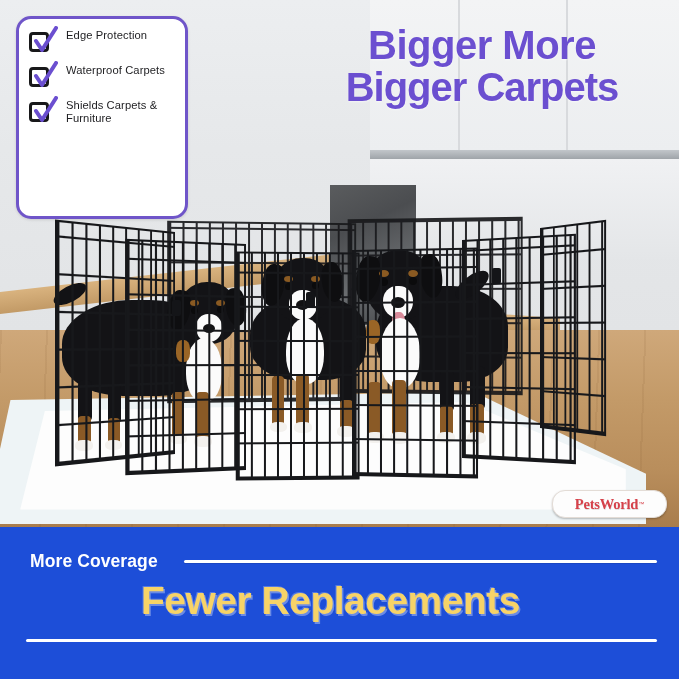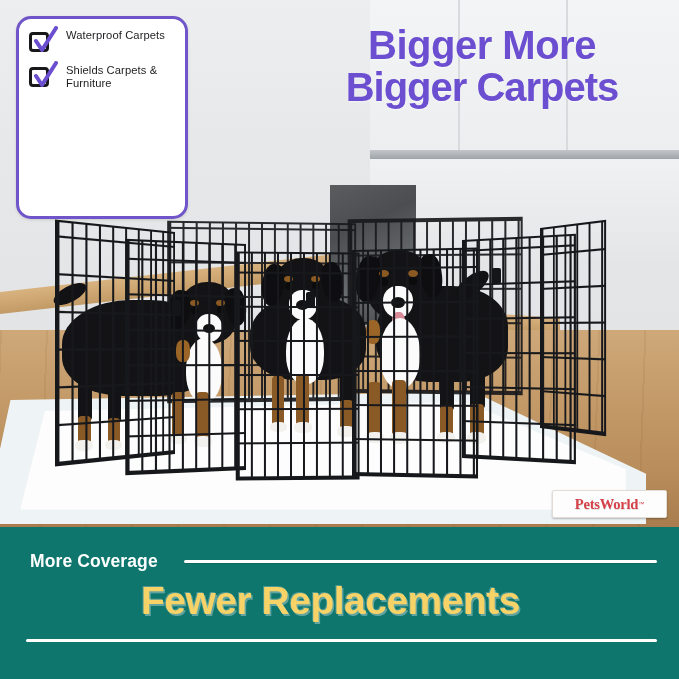--- a/index.html
+++ b/index.html
@@ -137,36 +137,36 @@
     position:absolute;right:22px;top:24px;width:350px;text-align:center;
     color:#6b4fd0;font-weight:bold;font-size:40px;line-height:42px;
     letter-spacing:-.5px;
     text-shadow:0 1px 2px rgba(255,255,255,.55);
   }
   .headline .l2{display:block;letter-spacing:-1px;}
 
   
   .logo{
     position:absolute;left:552px;top:490px;width:113px;height:26px;
-    background:#fdfdfd;border-radius:2px;
+    background:#fdfdfd;border-radius:13px;
     border:1px solid #e3dcd6;
     display:flex;align-items:center;justify-content:center;
     box-shadow:0 1px 2px rgba(0,0,0,.25);
   }
   .logo-text{
     font-family:"Liberation Serif", serif;font-weight:bold;font-size:14.5px;
     color:#d6414a;letter-spacing:-.2px;
     text-shadow:.5px .5px 0 rgba(0,0,0,.12);
   }
   .logo-tm{font-size:6px;vertical-align:super;color:#d6414a;}
 
   
   .banner{
     position:absolute;left:0;top:527px;width:679px;height:152px;
-    background:#0f766e;
+    background:#1d4ed8;
   }
   .b-top{position:absolute;left:30px;top:24px;right:22px;display:flex;align-items:center;}
   .b-kicker{
     color:#ffffff;font-weight:bold;font-size:17.5px;letter-spacing:.1px;
     white-space:nowrap;
   }
   .b-rule{
     flex:1;height:3px;background:#ffffff;margin-left:26px;border-radius:2px;
     box-shadow:0 1px 0 rgba(0,0,0,.10);
   }
@@ -291,20 +291,29 @@
       <div class="panel p5"></div>
       <div class="panel p6"></div>
       <div class="latch" style="left:306px;top:292px;"></div>
       <div class="latch" style="left:492px;top:268px;"></div>
       <div class="latch" style="left:172px;top:300px;"></div>
     </div>
   </div>
 
   <div class="card">
 
+    <div class="feat">
+      <span class="chk">
+        <span class="box"></span>
+        <svg width="26" height="30" viewBox="0 0 26 30" aria-hidden="true">
+          <path d="M4 15 L10 24 L24 2" fill="none" stroke="#6b4fd0" stroke-width="4" stroke-linecap="round" stroke-linejoin="round"></path>
+        </svg>
+      </span>
+      <span class="feat-label">Edge Protection</span>
+    </div>
 
 
     <div class="feat">
       <span class="chk">
         <span class="box"></span>
         <svg width="26" height="30" viewBox="0 0 26 30" aria-hidden="true">
           <path d="M4 15 L10 24 L24 2" fill="none" stroke="#6b4fd0" stroke-width="4" stroke-linecap="round" stroke-linejoin="round"></path>
         </svg>
       </span>
       <span class="feat-label">Waterproof Carpets</span>

